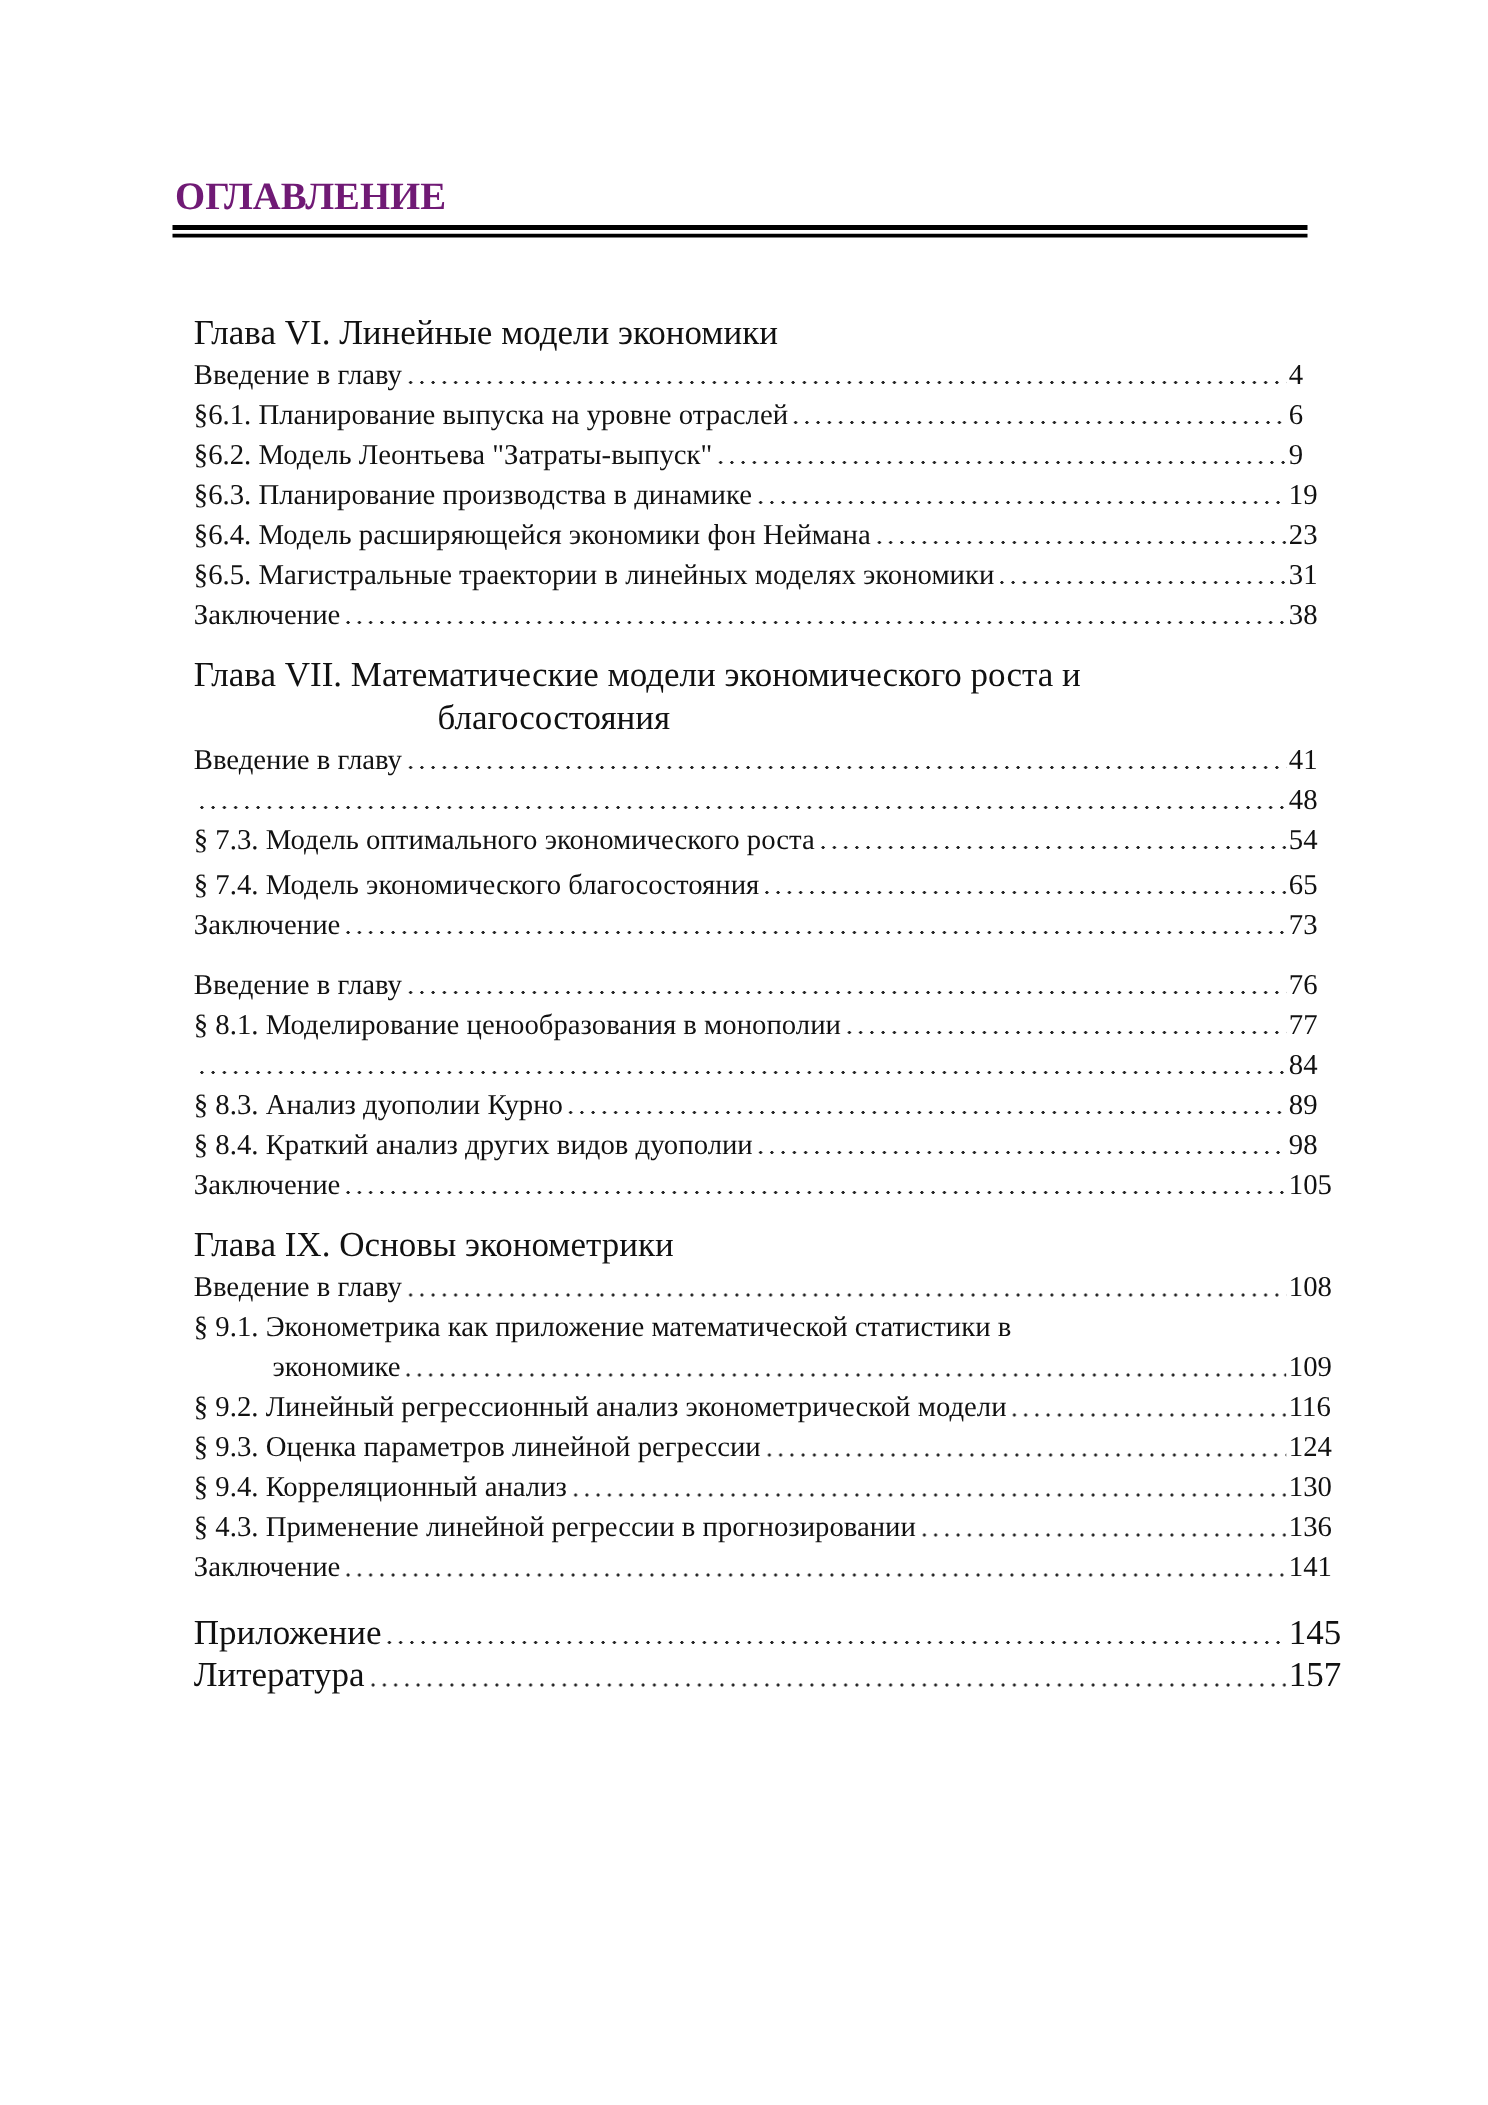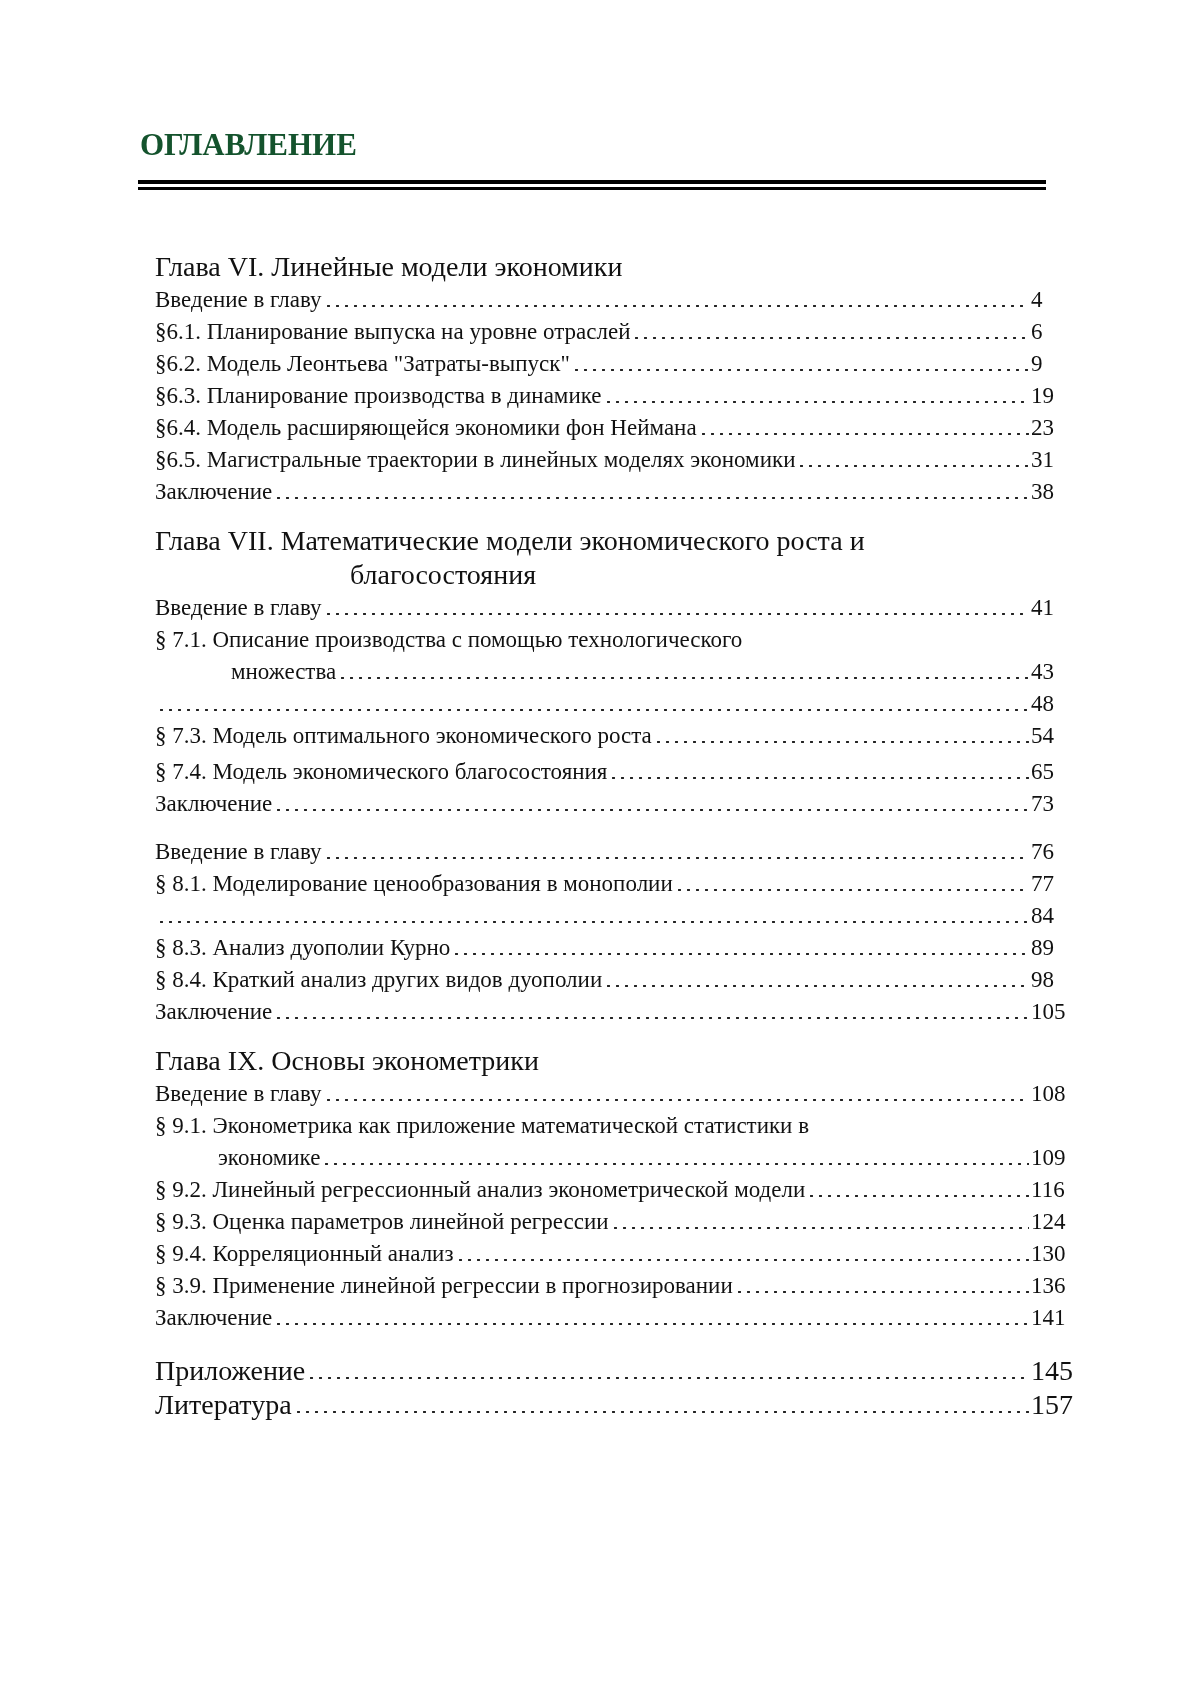--- a/index.html
+++ b/index.html
@@ -11,26 +11,26 @@
       width: 1190px;
       height: 1684px;
       position: relative;
       overflow: hidden;
       color: #111111;
       font-family: "Liberation Serif", "DejaVu Serif", serif;
     }
     .page-title {
       position: absolute;
       left: 140px;
-      top: 128px;
+      top: 140px;
       font-size: 31px;
       font-weight: bold;
       letter-spacing: 0px;
       line-height: 34px;
-      color: #14532d;
+      color: #701a75;
     }
     .rule {
       position: absolute;
       left: 138px;
       width: 908px;
       background: #000;
     }
     .rule.top { top: 180px; height: 4px; }
     .rule.bottom { top: 187px; height: 3px; }
 
@@ -163,28 +163,20 @@
   <div class="chapter">
     <div class="chapter-title two-line">
       <span>Глава VII. Математические модели экономического роста и</span>
       <span class="cont" style="left:147px;margin-left:48px;">благосостояния</span>
     </div>
     <div class="row">
         <span class="label">Введение в главу</span>
         <span class="leader"></span>
         <span class="page">41</span>
       </div>
-    <div class="row wrap">
-      <span class="first">§ 7.1. Описание производства с помощью технологического</span>
-      <span class="second" style="padding-left:76px;">
-          <span class="label">множества</span>
-          <span class="leader"></span>
-          <span class="page">43</span>
-        </span>
-    </div>
     <div class="row">
         <span class="leader"></span>
         <span class="page">48</span>
       </div>
     <div class="row">
         <span class="label">§ 7.3. Модель оптимального экономического роста</span>
         <span class="leader"></span>
         <span class="page">54</span>
       </div>
     <div class="row" style="margin-top:4px;">
@@ -259,21 +251,21 @@
         <span class="label">§ 9.3. Оценка параметров линейной регрессии</span>
         <span class="leader"></span>
         <span class="page">124</span>
       </div>
     <div class="row">
         <span class="label">§ 9.4. Корреляционный анализ</span>
         <span class="leader"></span>
         <span class="page">130</span>
       </div>
     <div class="row">
-        <span class="label">§ 3.9. Применение линейной регрессии в прогнозировании</span>
+        <span class="label">§ 4.3. Применение линейной регрессии в прогнозировании</span>
         <span class="leader"></span>
         <span class="page">136</span>
       </div>
     <div class="row">
         <span class="label">Заключение</span>
         <span class="leader"></span>
         <span class="page">141</span>
       </div>
   </div>
   <div class="gap-end"></div>

